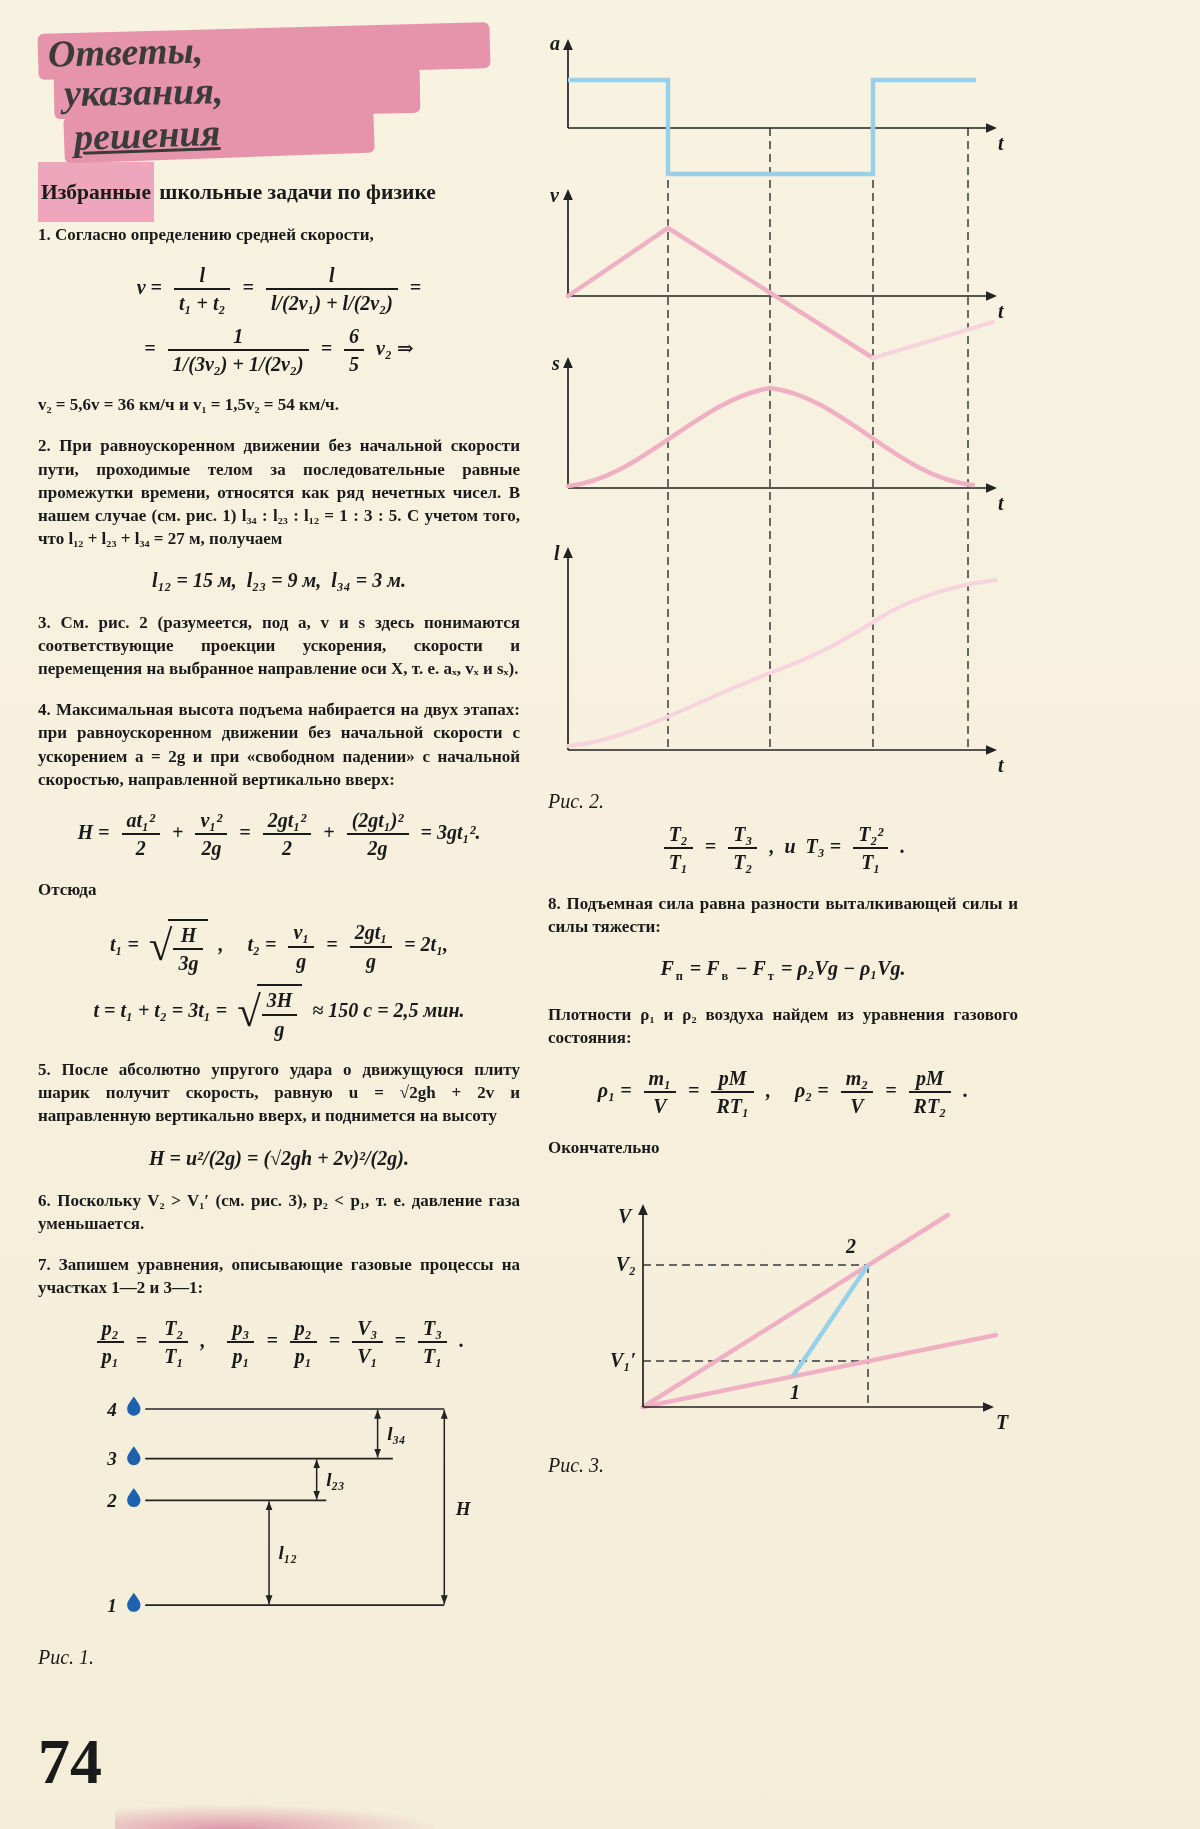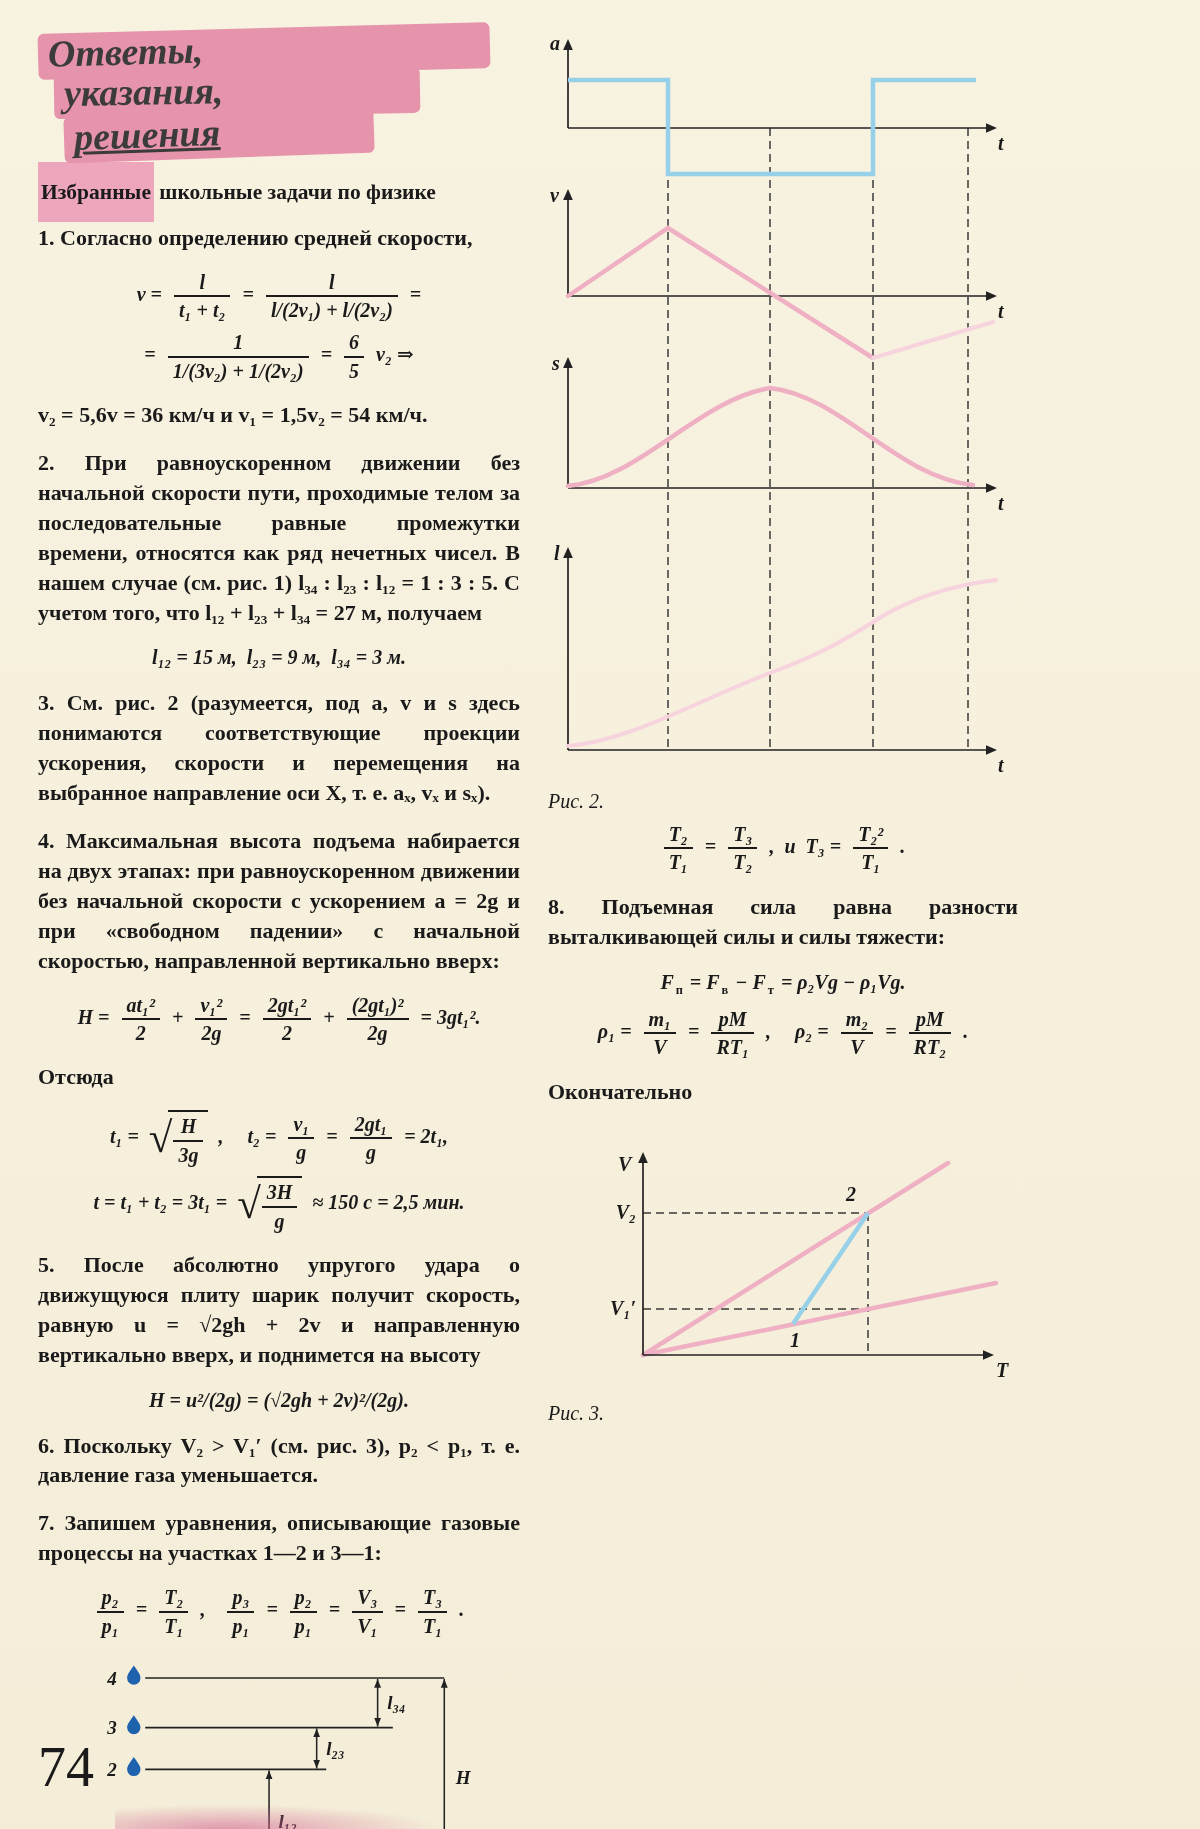--- a/index.html
+++ b/index.html
@@ -13,21 +13,21 @@
   .logo{margin-bottom:14px;}
   .logo-line{display:inline-block;background:#e693ac;color:#3b3b3b;font-style:italic;font-weight:bold;
              font-size:38px;line-height:1.05;padding:1px 14px 5px 10px;border-radius:6px;}
   .l1{width:428px;transform:rotate(-1.5deg);}
   .l2{width:342px;margin-left:16px;transform:rotate(-1deg);margin-top:-4px;}
   .l3{width:286px;margin-left:26px;transform:rotate(-2deg);margin-top:-4px;text-decoration:underline;}
 
   .title{font-size:21.5px;font-weight:bold;margin:22px 0 10px;}
   .hl{background:#eda6bc;padding:18px 3px;}
 
-  .para{font-size:22px;line-height:1.36;text-align:justify;font-weight:bold;margin:18px 0;}
+  .para{font-size:17px;line-height:1.36;text-align:justify;font-weight:bold;margin:18px 0;}
 
   .formula{font-size:20px;font-style:italic;font-weight:bold;text-align:center;margin:10px 0;line-height:1.25;}
   .mi{margin:0 2px;white-space:pre;}
   .frac{display:inline-block;vertical-align:middle;text-align:center;margin:0 5px;line-height:1.12;}
   .frac .num{display:block;border-bottom:2px solid #1a1a1a;padding:0 5px 2px;}
   .frac .den{display:block;padding:2px 5px 0;}
   .sqrt{display:inline-flex;align-items:center;vertical-align:middle;margin:0 3px;}
   .sqrt .rad{font-size:2.15em;line-height:0.95;font-style:normal;margin-right:-4px;}
   .sqrt .radicand{border-top:2px solid #1a1a1a;padding:3px 5px 0;display:inline-block;}
   .sqrt .radicand .frac{margin:0;}
@@ -39,21 +39,21 @@
            font-size:20px;fill:#1a1a1a;}
   .axis{stroke:#222;stroke-width:1.7;fill:none;}
   .dash{stroke:#3a3a3a;stroke-width:1.5;stroke-dasharray:8 5;fill:none;}
   .blue{stroke:#96d1e9;stroke-width:4.5;fill:none;}
   .pink{stroke:#efb0c4;stroke-width:4.5;fill:none;stroke-linecap:round;}
   .pinkfaint{stroke:#f7d3dd;stroke-width:4;fill:none;stroke-linecap:round;}
   .dim{stroke:#222;stroke-width:1.6;fill:none;}
   .lvl{stroke:#222;stroke-width:1.8;fill:none;}
 
   .fig1wrap{margin:16px 0 0 52px;}
-  .pagenum{position:absolute;left:38px;bottom:30px;font-size:56px;font-weight:normal;}
+  .pagenum{position:absolute;left:38px;bottom:30px;font-size:64px;font-weight:bold;}
   .smear{position:absolute;left:115px;bottom:0;width:320px;height:24px;
          background:radial-gradient(ellipse at 35% 100%, rgba(209,97,143,0.6), rgba(209,97,143,0) 72%);}
 </style>
 </head>
 <body>
 
 <div class="page">
   <div class="columns">
 
     <div class="col-left">
@@ -250,20 +250,21 @@
         <span class="frac"><span class="num">T₂²</span><span class="den">T₁</span></span>
         <span class="mi">.</span>
       </div>
 
       <div class="para">8. Подъемная сила равна разности выталкивающей силы и силы тяжести:</div>
 
       <div class="formula">
         <span class="mi">F</span><sub class="msub">п</sub><span class="mi"> = F</span><sub class="msub">в</sub><span class="mi"> − F</span><sub class="msub">т</sub><span class="mi"> = ρ₂Vg − ρ₁Vg.</span>
       </div>
 
+      <div class="para">Плотности ρ₁ и ρ₂ воздуха найдем из уравнения газового состояния:</div>
 
       <div class="formula">
         <span class="mi">ρ₁ =</span>
         <span class="frac"><span class="num">m₁</span><span class="den">V</span></span>
         <span class="mi">=</span>
         <span class="frac"><span class="num">pM</span><span class="den">RT₁</span></span>
         <span class="mi">,   </span>
         <span class="mi">ρ₂ =</span>
         <span class="frac"><span class="num">m₂</span><span class="den">V</span></span>
         <span class="mi">=</span>

